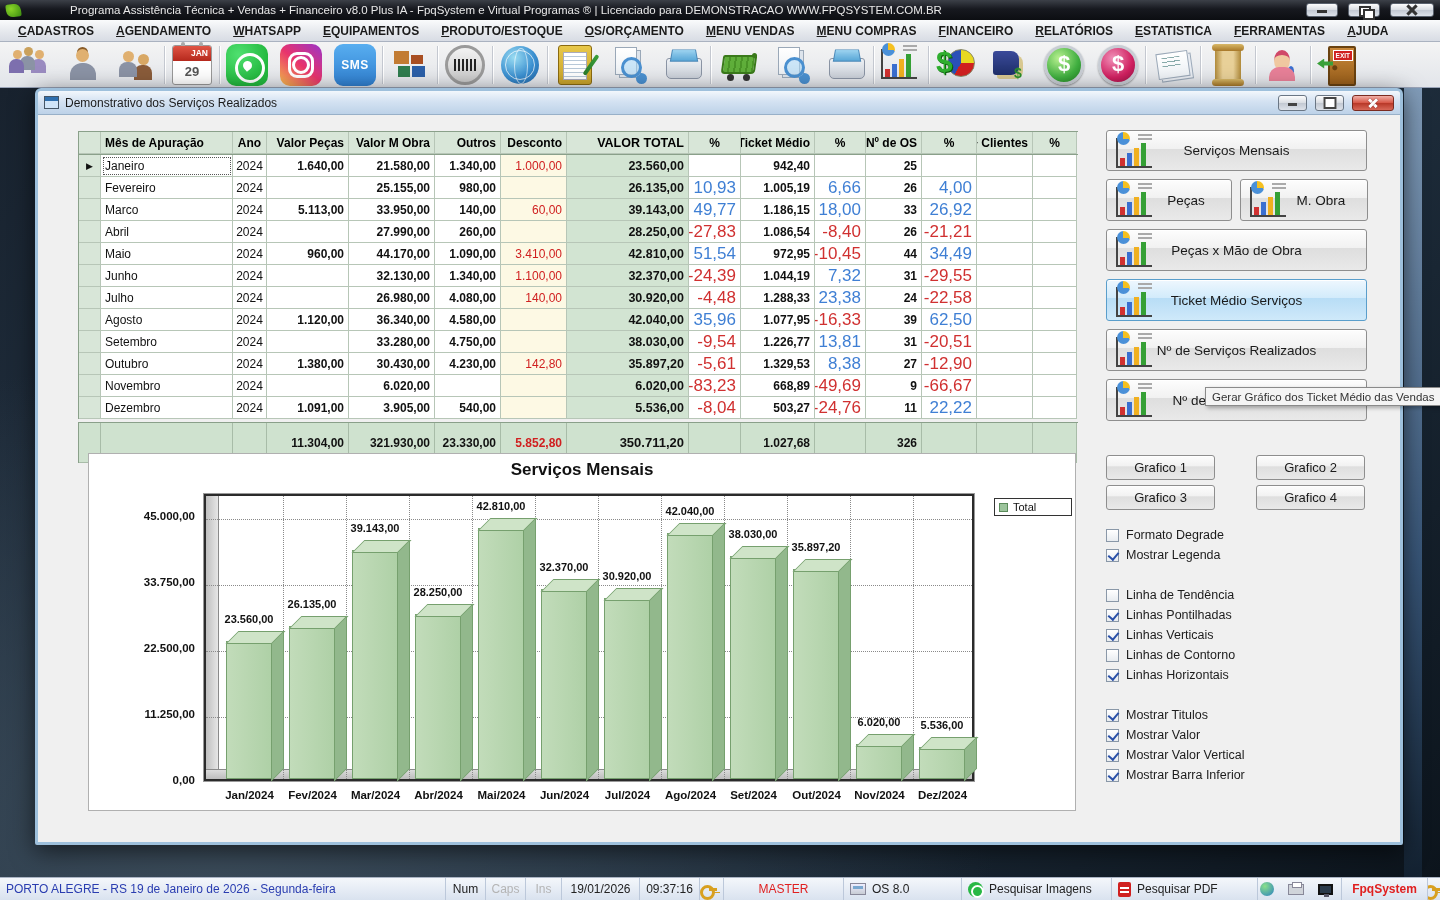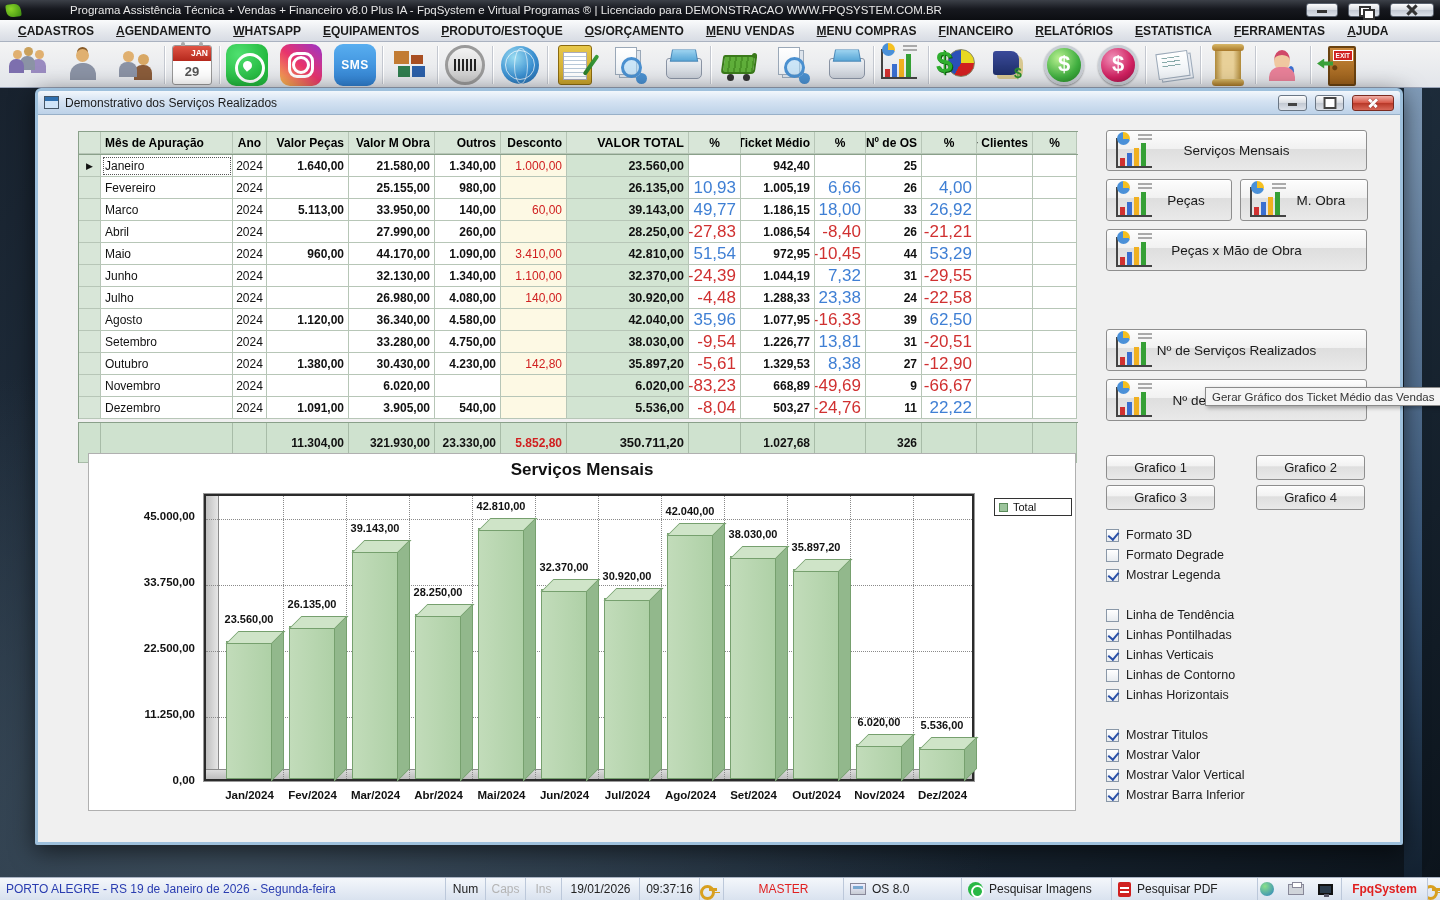--- a/index.html
+++ b/index.html
@@ -422,21 +422,21 @@
                 <div class="tcell c-ano">2024</div>
                 <div class="tcell c-pecas">960,00</div>
                 <div class="tcell c-mobra">44.170,00</div>
                 <div class="tcell c-outros">1.090,00</div>
                 <div class="tcell c-desc">3.410,00</div>
                 <div class="tcell c-total">42.810,00</div>
                 <div class="tcell c-p1 pct pos">51,54</div>
                 <div class="tcell c-ticket">972,95</div>
                 <div class="tcell c-p2 pct neg">-10,45</div>
                 <div class="tcell c-os">44</div>
-                <div class="tcell c-p3 pct pos">53,29</div>
+                <div class="tcell c-p3 pct pos">34,49</div>
                 <div class="tcell c-cli"></div>
                 <div class="tcell c-p4 pct"></div>
               </div>
               <div class="trow">
                 <div class="tcell c-sel"></div>
                 <div class="tcell c-mes">Junho</div>
                 <div class="tcell c-ano">2024</div>
                 <div class="tcell c-pecas"></div>
                 <div class="tcell c-mobra">32.130,00</div>
                 <div class="tcell c-outros">1.340,00</div>
@@ -654,20 +654,24 @@
           <span style="margin-left:34px;">M. Obra</span>
         </div>
         <div class="sbtn" style="left:1068px;top:64px;width:126px;height:42px;">
           <span class="chart-ico"></span>
           <span style="margin-left:34px;">Peças</span>
         </div>
         <div class="sbtn" style="left:1068px;top:114px;width:261px;height:42px;">
           <span class="chart-ico"></span>
           <span>Peças x Mão de Obra</span>
         </div>
+        <div class="sbtn hl" style="left:1068px;top:164px;width:261px;height:42px;">
+          <span class="chart-ico"></span>
+          <span>Ticket Médio Serviços</span>
+        </div>
         <div class="sbtn" style="left:1068px;top:214px;width:261px;height:42px;">
           <span class="chart-ico"></span>
           <span>Nº de Serviços Realizados</span>
         </div>
         <div class="sbtn" style="left:1068px;top:264px;width:261px;height:42px;">
           <span class="chart-ico"></span>
           <span>Nº de Novos Clientes</span>
         </div>
 
         <div class="gbtn" style="left:1068px;top:340px;">
@@ -679,24 +683,20 @@
         <div class="gbtn" style="left:1068px;top:370px;">
             <span>Grafico 3</span>
           </div>
         <div class="gbtn" style="left:1218px;top:370px;">
             <span>Grafico 4</span>
           </div>
 
         <div id="cbcol">
             <div class="cbgroup">
               <div class="cbrow">
-                <span class="cb on"></span>
-                <span class="cblab">Formato 3D</span>
-              </div>
-              <div class="cbrow">
                 <span class="cb"></span>
                 <span class="cblab">Formato Degrade</span>
               </div>
               <div class="cbrow">
                 <span class="cb on"></span>
                 <span class="cblab">Mostrar Legenda</span>
               </div>
             </div>
             <div class="cbgroup">
               <div class="cbrow">

